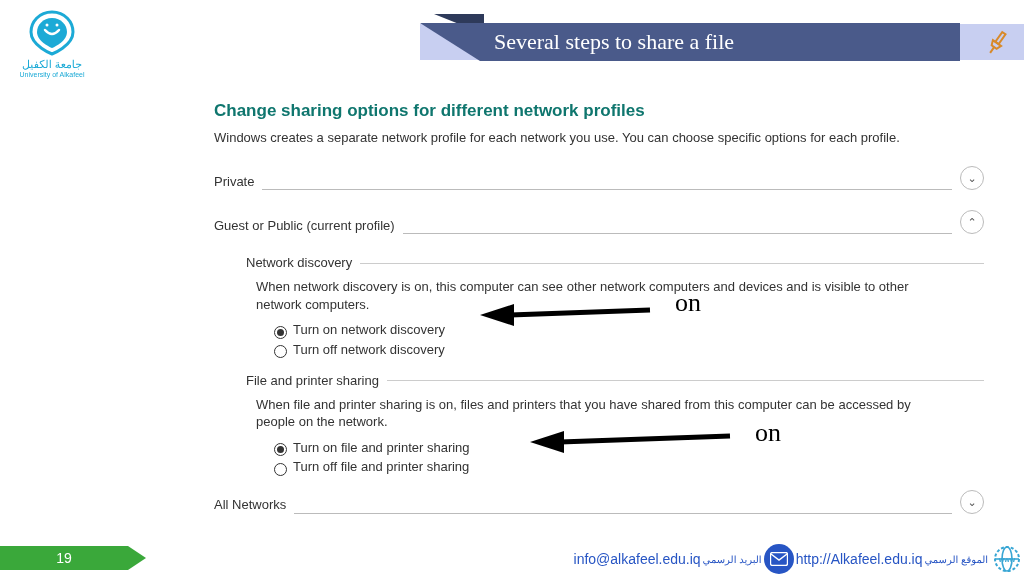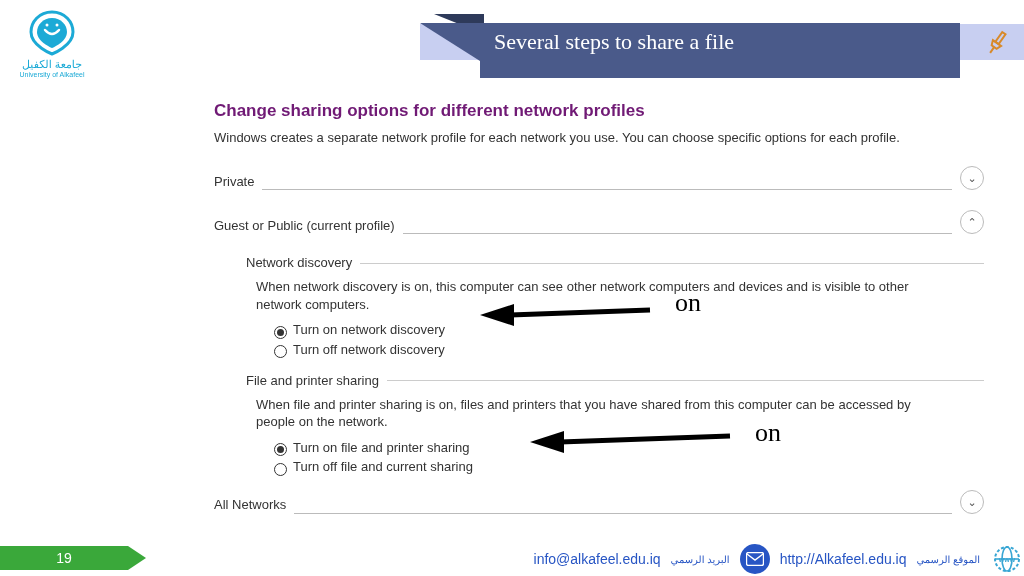--- a/index.html
+++ b/index.html
@@ -6,28 +6,28 @@
   #stage{position:relative;width:1024px;height:576px;overflow:hidden}
 
   
   .logo{position:absolute;top:8px;left:12px;width:80px;text-align:center}
   .logo svg{display:block;margin:0 auto}
   .logo-txt1{color:#1caad6;font-size:11px;font-weight:normal;margin-top:2px;letter-spacing:.5px}
   .logo-txt2{color:#1caad6;font-size:7px}
 
   
   .titlebar-bg{position:absolute;top:24px;left:420px;width:604px;height:36px;background:#c8cff1}
-  .title-tab{position:absolute;top:23px;left:480px;width:480px;height:55px;background:#4a5a8a;color:#fff;font-family:Georgia,'Times New Roman',serif;font-size:22px;line-height:38px;padding-left:14px;box-sizing:border-box}
+  .title-tab{position:absolute;top:23px;left:480px;width:480px;height:38px;background:#4a5a8a;color:#fff;font-family:Georgia,'Times New Roman',serif;font-size:22px;line-height:38px;padding-left:14px;box-sizing:border-box}
   .title-arrow{position:absolute;top:23px;left:420px;width:0;height:0;border-top:0 solid transparent;border-bottom:38px solid transparent;border-right:60px solid #4a5a8a}
   .title-arrow2{position:absolute;top:14px;left:434px;width:0;height:0;border-top:0 solid transparent;border-bottom:20px solid transparent;border-right:50px solid #2e3a5a}
   .pin{position:absolute;top:28px;right:12px;color:#d88a2a}
 
   
   .panel{position:absolute;top:100px;left:214px;width:770px;color:#333;font-size:13px;line-height:1.35}
-  .panel h2{color:#701a75;font-size:17px;font-weight:600;margin:0 0 6px 0}
+  .panel h2{color:#0f766e;font-size:17px;font-weight:600;margin:0 0 6px 0}
   .panel .intro{margin:0 0 14px 0}
   .section-row{display:flex;align-items:flex-end;margin:20px 0}
   .section-row .lbl{white-space:nowrap;padding-right:8px}
   .section-row .line{flex:1;border-top:1px solid #bbb}
   .chev{width:22px;height:22px;border:1px solid #bbb;border-radius:50%;display:flex;align-items:center;justify-content:center;margin-left:8px;font-size:11px;color:#555}
   .sub{margin-left:32px}
   .subtitle-row{display:flex;align-items:center;margin:8px 0 4px 0}
   .subtitle-row .lbl{padding-right:8px}
   .subtitle-row .line{flex:1;border-top:1px solid #ccc}
   .desc{margin:6px 0 8px 42px;max-width:660px}
@@ -38,21 +38,21 @@
 
   
   .on-label{position:absolute;font-family:Georgia,'Times New Roman',serif;font-weight:normal;font-size:26px;color:#000}
   .arrow-svg{position:absolute}
 
   
   .footer{position:absolute;bottom:0;left:0;width:1024px;height:34px}
   .page-badge{position:absolute;left:0;bottom:6px;width:128px;height:24px;background:#3aa83a;color:#fff;font-size:14px;text-align:center;line-height:24px}
   .page-badge::after{content:"";position:absolute;right:-18px;top:0;width:0;height:0;border-top:12px solid transparent;border-bottom:12px solid transparent;border-left:18px solid #3aa83a}
   .page-badge-shadow{position:absolute;left:118px;bottom:6px;width:0;height:0;border-top:12px solid transparent;border-bottom:12px solid transparent;border-left:20px solid #2e7e2e;z-index:-0}
-  .footer-right{position:absolute;right:0;bottom:0;height:34px;display:flex;align-items:center;gap:10px;font-size:14px;color:#2755c4}
+  .footer-right{position:absolute;right:0;bottom:0;height:34px;display:flex;align-items:center;gap:2px;font-size:14px;color:#2755c4}
   .mail-icon{width:30px;height:30px;border-radius:50%;background:#2755c4;display:flex;align-items:center;justify-content:center}
   .ar{color:#2755c4;font-size:10px}
   .www-icon{width:34px;height:34px;color:#38a6d4;display:flex;align-items:center;justify-content:center}
 </style>
 </head>
 <body>
 <div id="stage">
 
 <div class="logo">
   <svg width="54" height="48" viewBox="0 0 54 48">
@@ -121,21 +121,21 @@
     </div>
   </div>
   <p class="desc">When file and printer sharing is on, files and printers that you have shared from this computer can be accessed by people on the network.</p>
   <div class="opts">
     <div class="opt">
       <span class="radio on"></span>
       <span>Turn on file and printer sharing</span>
     </div>
     <div class="opt">
       <span class="radio"></span>
-      <span>Turn off file and current sharing</span>
+      <span>Turn off file and printer sharing</span>
     </div>
   </div>
 
   <div class="section-row" style="margin-top:14px">
     <span class="lbl">All Networks</span>
     <span class="line"></span>
     <span class="chev">⌄</span>
   </div>
 </div>
 

